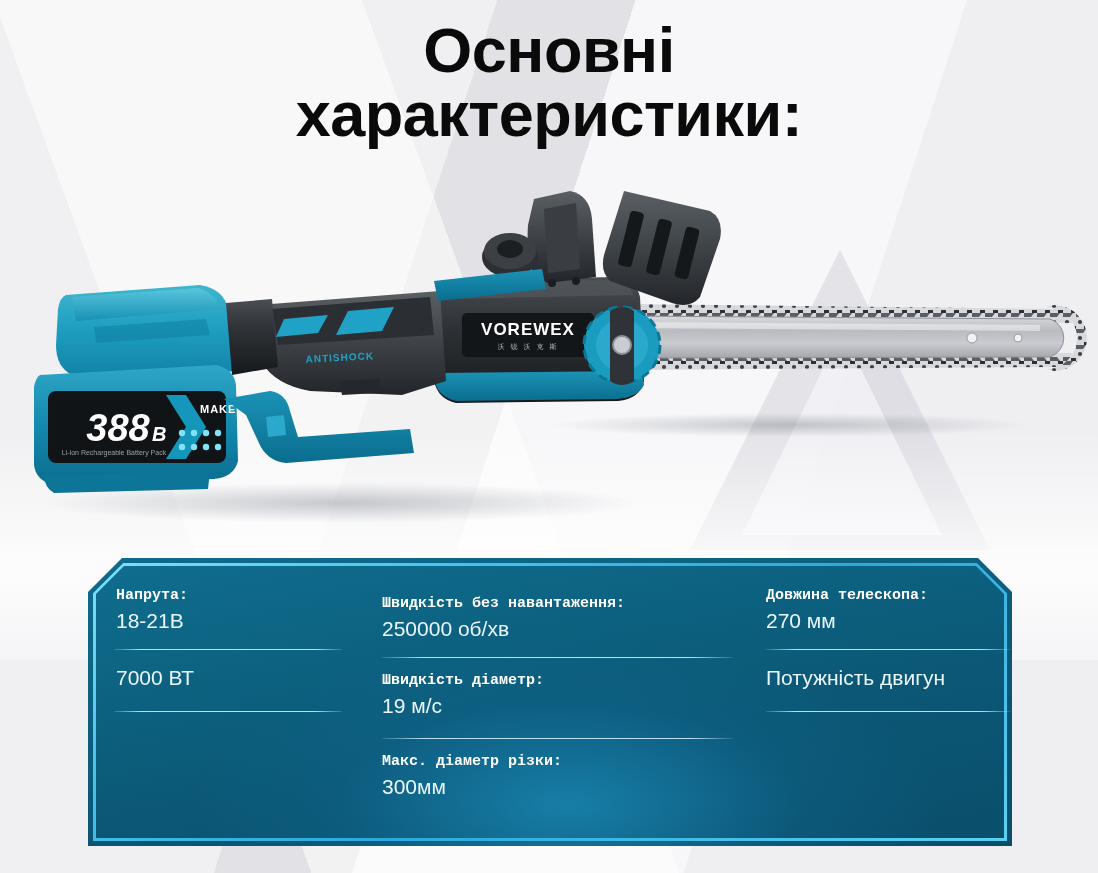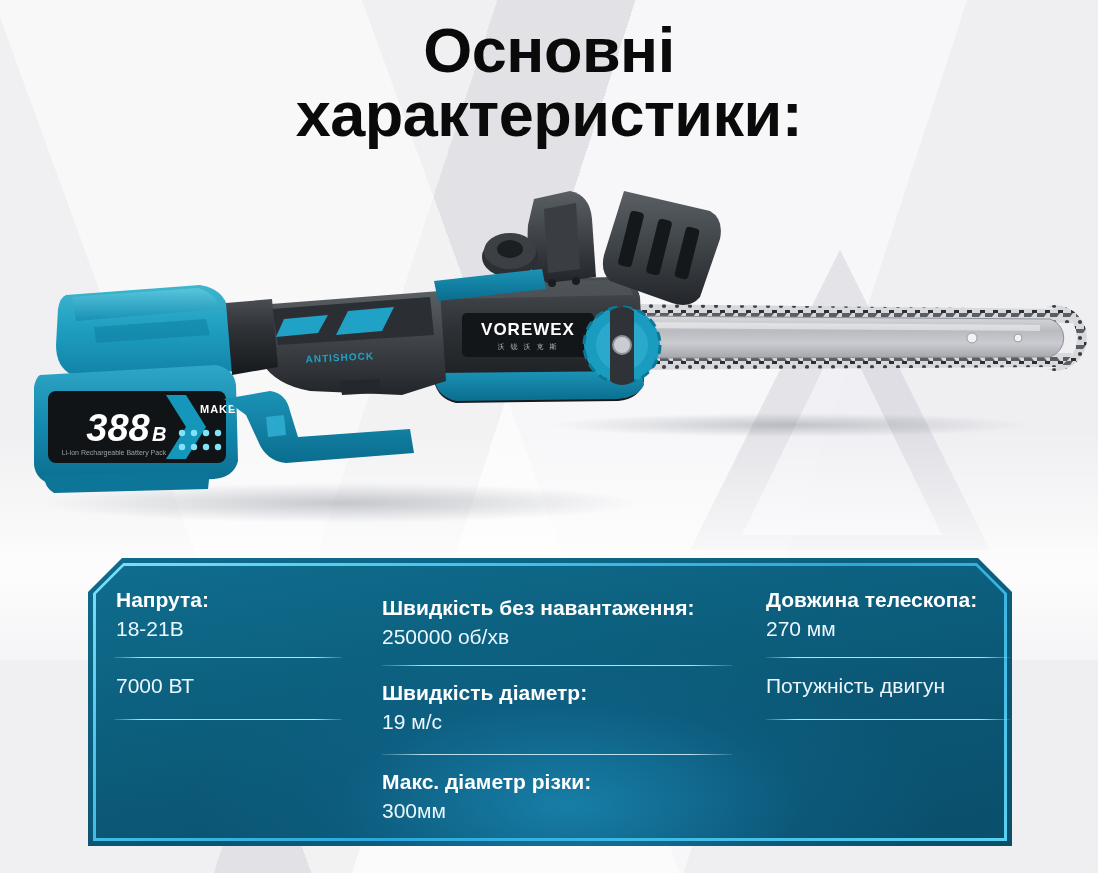--- a/index.html
+++ b/index.html
@@ -138,25 +138,26 @@
     position: relative;
     z-index: 3;
     display: grid;
     grid-template-columns: 268px 378px 278px;
     padding: 28px 0 0 26px;
     height: 100%;
   }
   .spec-col { position: relative; }
   .spec-item { position: relative; }
   .spec-label {
-    font-size: 21px;
+    font-size: 15px;
     font-weight: bold;
     color: #ffffff;
     line-height: 1.32;
     white-space: nowrap;
+    font-family: Liberation Mono, monospace;
   }
   .spec-value {
     font-size: 21px;
     font-weight: normal;
     color: #eaf7fd;
     line-height: 1.45;
     white-space: nowrap;
   }
   .spec-rule {
     height: 1px;

